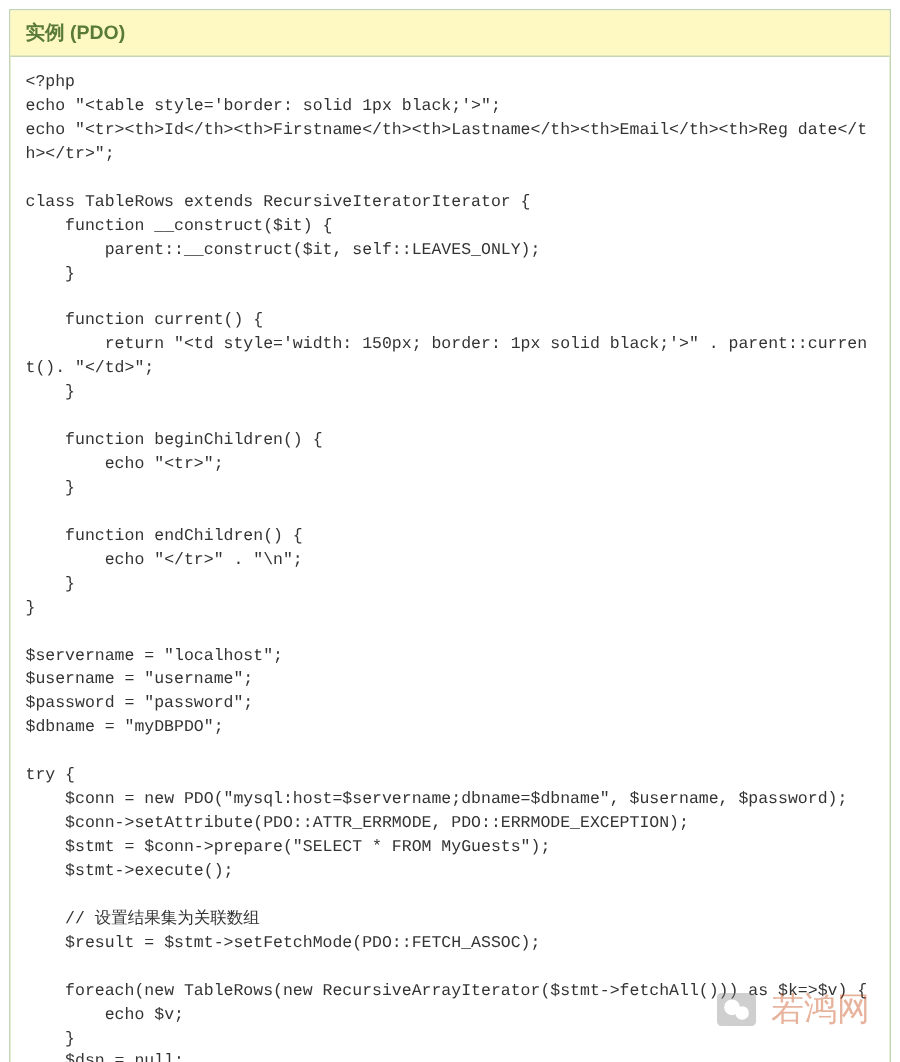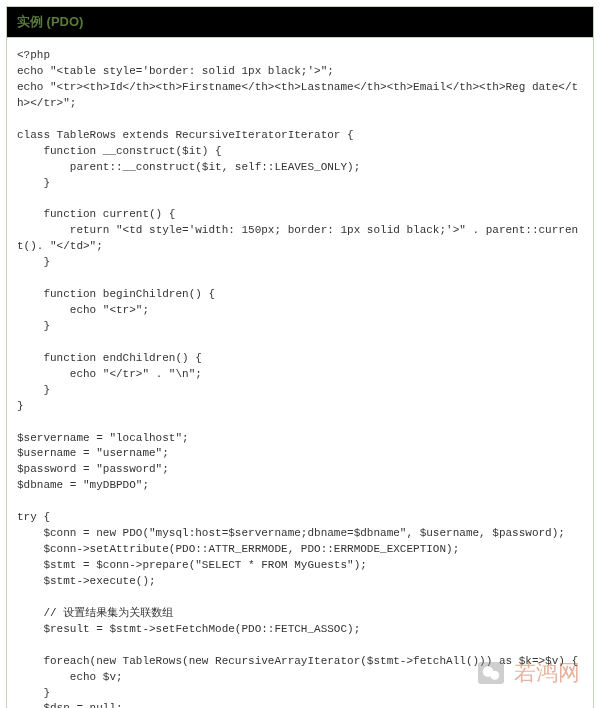--- a/index.html
+++ b/index.html
@@ -11,21 +11,21 @@
       font-family: Arial, sans-serif;
       background: #ffffff;
       padding: 6px;
       width: 600px;
     }
     .example-box {
       border: 1px solid #c5d6b5;
       background: #ffffff;
     }
     .example-header {
-      background: #000000;
+      background: #fef9c3;
       border-bottom: 1px solid #c5d6b5;
       padding: 6px 10px;
       font-size: 13px;
       font-weight: bold;
       color: #5a7a3a;
     }
     .code-content {
       padding: 10px;
       font-family: "Courier New", Consolas, monospace;
       font-size: 11px;

